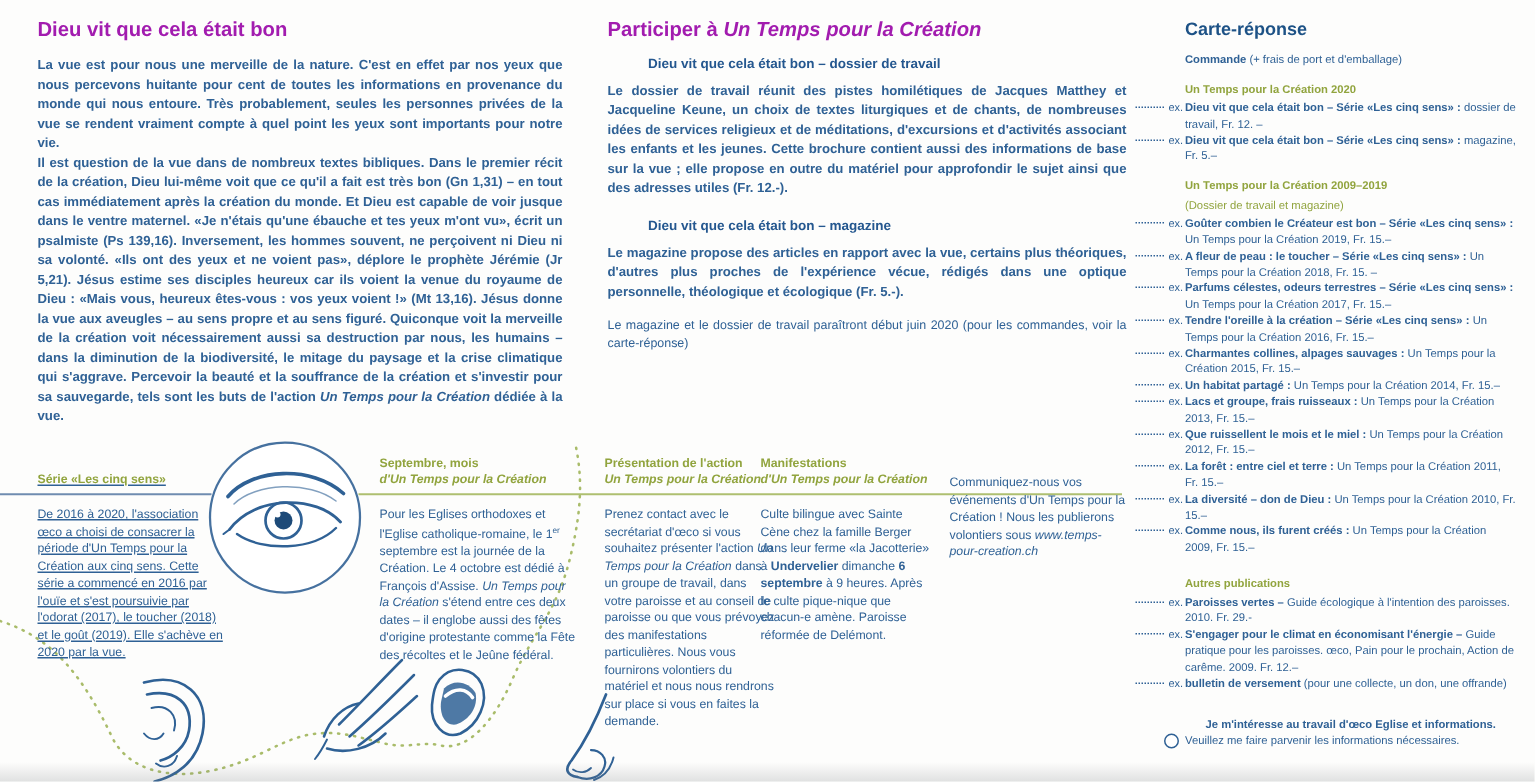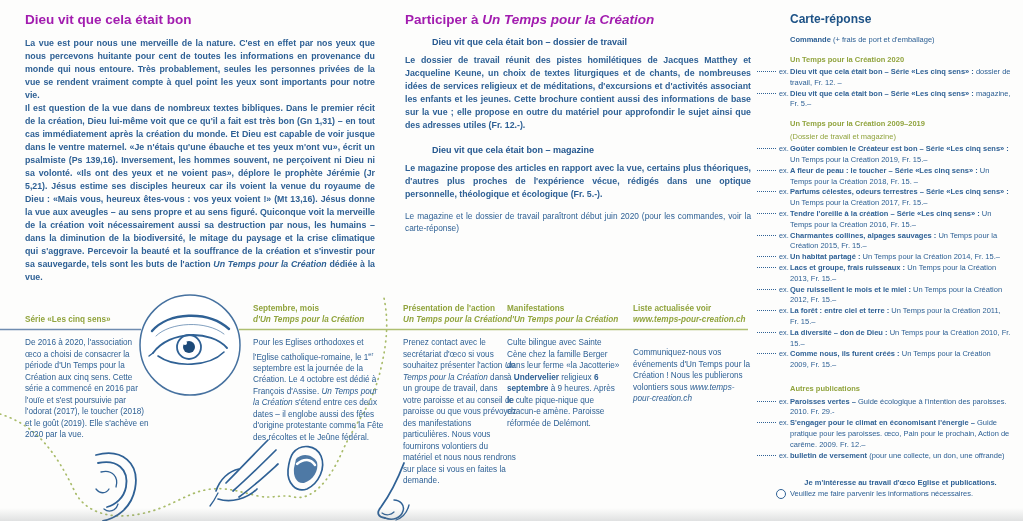--- a/index.html
+++ b/index.html
@@ -19,21 +19,21 @@
   #mid-panel { left:405px; top:12px; width:346px; }
   .sub-head { font-size:9px; font-weight:bold; color:#24578f; margin:0 0 7px 27px; }
   .mt12 { margin-top:13px; }
   .note-text { font-size:8.3px; line-height:11.6px; text-align:justify; margin-top:10px; }
   
   .bcol { position:absolute; top:299px; font-size:8.2px; line-height:11.5px; z-index:2; }
   .bhead { color:#91a43e; font-weight:bold; font-size:8.2px; line-height:10.5px;
            height:31px; display:flex; flex-direction:column; justify-content:flex-end;
            padding-bottom:5px; box-sizing:border-box; }
   .bbody { margin-top:7px; }
-  #col-serie   { left:25px;  width:124px; }
+  #col-serie   { left:25px;  width:124px;text-decoration:underline; }
   #col-sept    { left:253px; width:131px; }
   #col-pres    { left:403px; width:115px; }
   #col-manif   { left:497px; width:113px;margin-left:10px; }
   #col-liste   { left:633px; width:119px; }
   
   #carte-panel { left:757px; top:14px; width:254px; font-size:7.5px; line-height:10.8px; }
   .cr-title { font-size:12px; font-weight:bold; color:#1d5286; margin:0 0 10px 33px; }
   .cr-commande { margin:0 0 2px 33px; }
   .cr-h { color:#91a43e; font-weight:bold; margin:9px 0 2px 33px; line-height:10.5px; }
   .cr-hsub { color:#91a43e; margin:0 0 2px 33px; line-height:10.5px; }
@@ -140,28 +140,24 @@
     <span class="it">Un Temps pour la Création</span>
   </div>
   <div class="bbody"><span>Prenez contact avec le secrétariat d'œco si vous souhaitez présenter l'action </span><span class="it">Un Temps pour la Création</span><span> dans un groupe de travail, dans votre paroisse et au conseil de paroisse ou que vous prévoyez des manifestations particulières. Nous vous fournirons volontiers du matériel et nous nous rendrons sur place si vous en faites la demande.</span></div>
 </div>
 
 <div id="col-manif" class="bcol">
   <div class="bhead">
     <span>Manifestations</span>
     <span class="it">d'Un Temps pour la Création</span>
   </div>
-  <div class="bbody"><span>Culte bilingue avec Sainte Cène chez la famille Berger dans leur ferme «la Jacotterie» à </span><span class="b">Undervelier</span><span> religieux </span><span class="b">6 septembre</span><span> à 9 heures. Après le culte pique-nique que chacun-e amène. Paroisse réformée de Delémont.</span></div>
+  <div class="bbody"><span>Culte bilingue avec Sainte Cène chez la famille Berger dans leur ferme «la Jacotterie» à </span><span class="b">Undervelier</span><span> dimanche </span><span class="b">6 septembre</span><span> à 9 heures. Après le culte pique-nique que chacun-e amène. Paroisse réformée de Delémont.</span></div>
 </div>
 
 <div id="col-liste" class="bcol">
-  <div class="bhead">
-    <span>Liste actualisée voir</span>
-    <span class="it">www.temps-pour-creation.ch</span>
-  </div>
   <div class="bbody" style="margin-top:17px;"><span>Communiquez-nous vos événements d'Un Temps pour la Création ! Nous les publierons volontiers sous </span><span class="it">www.temps-pour-creation.ch</span></div>
 </div>
 
 <div id="carte-panel" class="panel">
   <h1 class="cr-title">Carte-réponse</h1>
   <div class="cr-commande"><span class="b">Commande</span><span> (+ frais de port et d'emballage)</span></div>
 
   <div class="cr-h">Un Temps pour la Création 2020</div>
 
   <div class="cr-item"><span class="lead"><span class="dots"></span><span class="ex">ex.</span></span><span class="b">Dieu vit que cela était bon – Série «Les cinq sens» :</span> <span>dossier de travail, Fr. 12. –</span></div>
@@ -183,18 +179,18 @@
   <div class="cr-item"><span class="lead"><span class="dots"></span><span class="ex">ex.</span></span><span class="b">Comme nous, ils furent créés :</span> <span>Un Temps pour la Création 2009, Fr. 15.–</span></div>
 
   <div class="cr-h" style="margin-top:13px;">Autres publications</div>
 
   <div class="cr-item"><span class="lead"><span class="dots"></span><span class="ex">ex.</span></span><span class="b">Paroisses vertes – </span><span>Guide écologique à l'intention des paroisses. 2010. Fr. 29.-</span></div>
   <div class="cr-item"><span class="lead"><span class="dots"></span><span class="ex">ex.</span></span><span class="b">S'engager pour le climat en économisant l'énergie – </span><span>Guide pratique pour les paroisses. œco, Pain pour le prochain, Action de carême. 2009. Fr. 12.–</span></div>
   <div class="cr-item"><span class="lead"><span class="dots"></span><span class="ex">ex.</span></span><span class="b">bulletin de versement </span><span>(pour une collecte, un don, une offrande)</span></div>
 
   <div class="interest">
     <span class="interest-circle"></span>
-    <div class="b">Je m'intéresse au travail d'œco Eglise et publications.</div>
+    <div class="b">Je m'intéresse au travail d'œco Eglise et informations.</div>
     <div>Veuillez me faire parvenir les informations nécessaires.</div>
   </div>
 </div>
 
 <div id="page-shadow"></div>
 
 </body></html>

